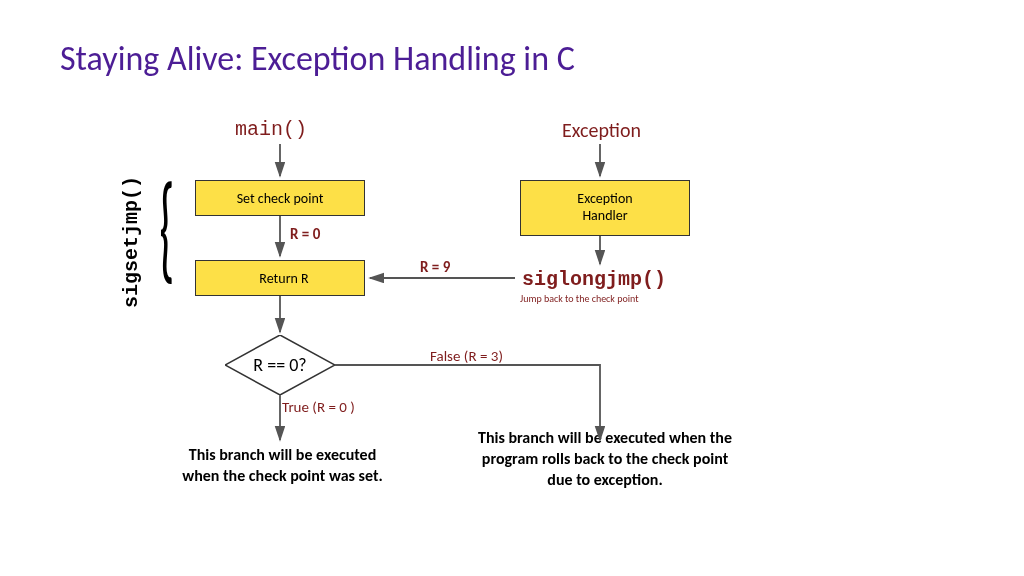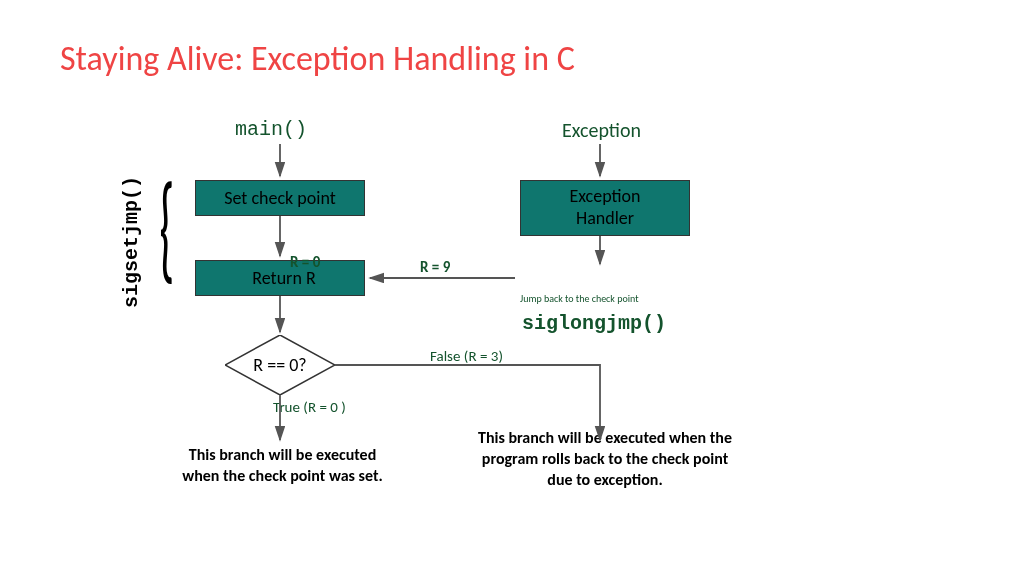--- a/index.html
+++ b/index.html
@@ -10,37 +10,37 @@
     font-family: Calibri, Arial, sans-serif;
     position: relative;
     overflow: hidden;
   }
   .title {
     position: absolute;
     top: 38px;
     left: 60px;
     font-size: 34px;
     font-weight: 400;
-    color: #ef4444;
+    color: #4c1d95;
   }
   .mono { font-family: "Courier New", monospace; }
   .box {
     position: absolute;
     border: 1.5px solid #333;
-    background: #0f766e;
+    background: #fde047;
     display: flex;
     align-items: center;
     justify-content: center;
-    font-size: 18px;
+    font-size: 14px;
     text-align: center;
   }
   .label {
     position: absolute;
     font-size: 18px;
-    color: #14532d;
+    color: #7f1d1d;
   }
   .small { font-size: 15px; }
   .note {
     position: absolute;
     font-size: 16px;
     text-align: center;
     line-height: 1.3;
     font-weight: bold;
   }
   .sigsetjmp {
@@ -91,26 +91,26 @@
   <span>Set check point</span>
 </div>
 <div class="box" style="left:195px; top:260px; width:170px; height:36px;padding-left:8px;">
   <span>Return R</span>
 </div>
 <div class="box" style="left:520px; top:180px; width:170px; height:56px; line-height:1.2;">
   <span style="white-space:pre-line;">Exception
 Handler</span>
 </div>
 
-<div class="label mono" style="left:522px; top:268px; font-size:20px; font-weight:bold;margin-top:44px;">siglongjmp()</div>
+<div class="label mono" style="left:522px; top:268px; font-size:20px; font-weight:bold;">siglongjmp()</div>
 <div class="label" style="left:520px; top:292px; font-size:10px;">Jump back to the check point</div>
 
-<div class="label small" style="left:290px; top:225px; font-weight:bold;margin-top:28px;">R = 0</div>
+<div class="label small" style="left:290px; top:225px; font-weight:bold;">R = 0</div>
 <div class="label small" style="left:420px; top:258px; font-weight:bold;">R = 9</div>
-<div class="label small" style="left:273px; top:398px;">True (R = 0 )</div>
+<div class="label small" style="left:282px; top:398px;">True (R = 0 )</div>
 <div class="label small" style="left:430px; top:347px;">False (R = 3)</div>
 
 <div class="diamond" style="left:225px; top:335px;">
   <svg width="110" height="60">
       <polygon points="55,0 110,30 55,60 0,30" fill="#fff" stroke="#333" stroke-width="1.5"></polygon>
     </svg>
   <span>R == 0?</span>
 </div>
 
 <div class="note" style="left:180px; top:445px; width:205px;">This branch will be

